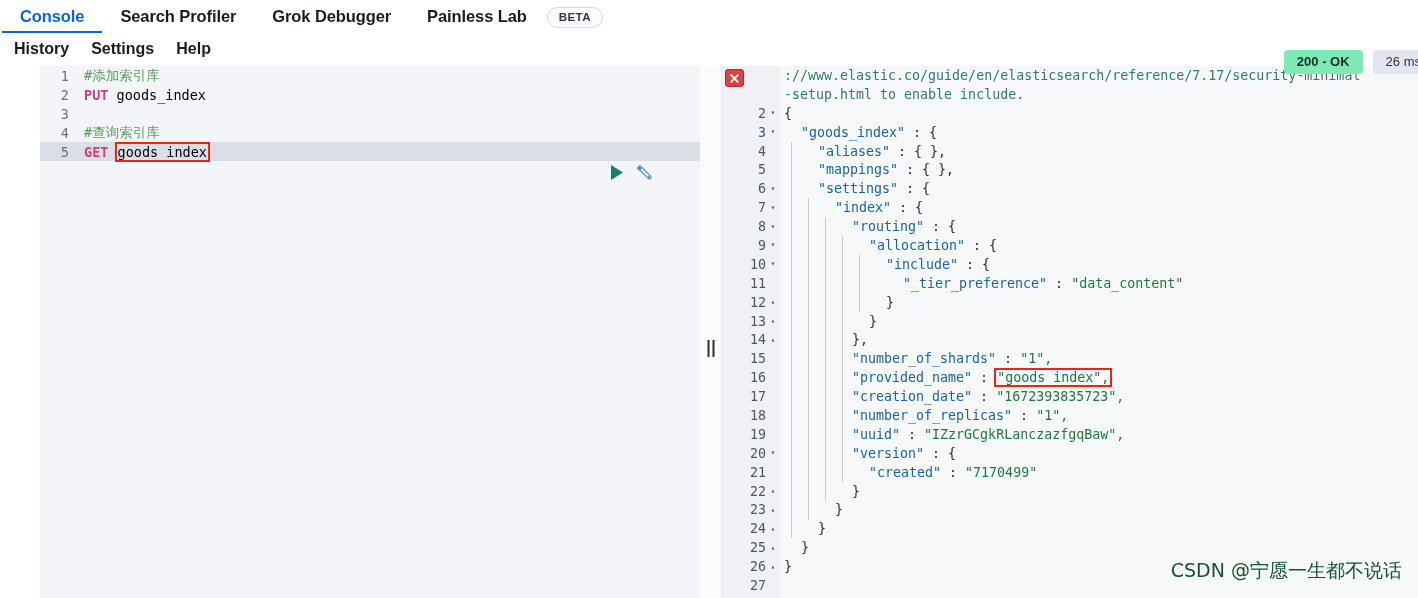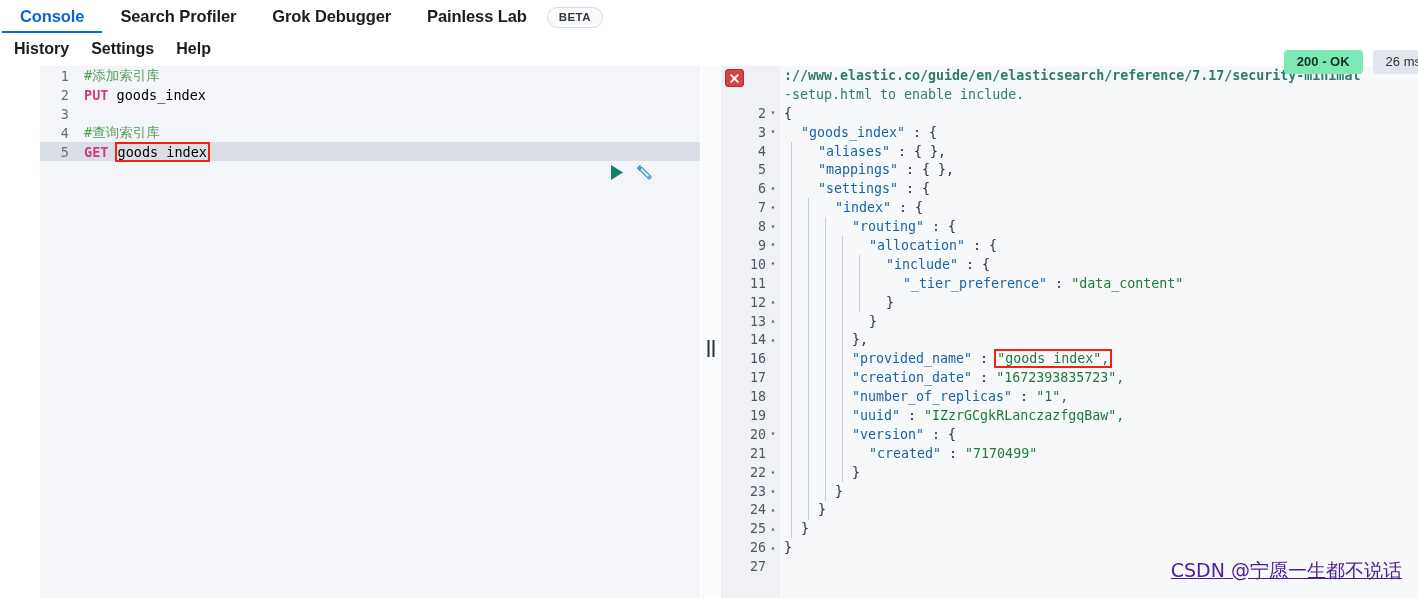--- a/index.html
+++ b/index.html
@@ -281,26 +281,25 @@
   .jkey   { color: #1863a8; }
   .jstr   { color: #1d7a3e; }
   .jpunct { color: #2d3039; }
   .jwarn  { color: #2e7b6a; }
 
   
   .watermark {
     position: absolute;
     right: 16px; bottom: 14px;
     font-size: 19px;
-    color: #4c1d95;
+    color: #14532d;
     font-family: "DejaVu Sans", sans-serif;
     white-space: nowrap;
     z-index: 40;
     user-select: none;
-    text-decoration: underline;
   }
 </style>
 </head>
 <body>
 
 <div id="app">
 
   <div class="tabbar">
     <div class="tab active">
       <span>Console</span>
@@ -361,35 +360,36 @@
     </div>
 
     <div class="response-pane">
       <div class="resp-gutter-bg"></div>
       <div class="err-marker">
         <svg width="11" height="11" viewBox="0 0 11 11">
           <path d="M2.2 2.2 L8.8 8.8 M8.8 2.2 L2.2 8.8" stroke="#ffffff" stroke-width="1.9" stroke-linecap="round"></path>
         </svg>
       </div>
       <div class="resp-lines" id="resp-lines">
-          <div class="rline"><span class="rnum"></span><span class="fold"></span><span class="rtext" style="padding-left: 4px; font-weight: bold;"><span class="jwarn">://www.elastic.co/guide/en/elasticsearch/reference/7.17/security-minimal</span></span></div>
+          <div class="rline"><span class="rnum"></span><span class="fold"></span><span class="rtext" style="padding-left: 4px;"><span class="jwarn">://www.elastic.co/guide/en/elasticsearch/reference/7.17/security-minimal</span></span></div>
           <div class="rline"><span class="rnum"></span><span class="fold"></span><span class="rtext" style="padding-left: 4px;"><span class="jwarn">-setup.html to enable include.</span></span></div>
           <div class="rline"><span class="rnum">2</span><span class="fold">▾</span><span class="rtext" style="padding-left: 4px;"><span class="jpunct">{</span></span></div>
           <div class="rline"><span class="rnum">3</span><span class="fold">▾</span><span class="rtext" style="padding-left: 21px;"><span class="jkey">"goods_index"</span><span class="jpunct"> : </span><span class="jpunct">{</span></span></div>
           <div class="rline"><span class="rnum">4</span><span class="fold"></span><span class="rtext" style="padding-left: 38px;"><span class="jkey">"aliases"</span><span class="jpunct"> : </span><span class="jpunct">{ },</span></span></div>
           <div class="rline"><span class="rnum">5</span><span class="fold"></span><span class="rtext" style="padding-left: 38px;"><span class="jkey">"mappings"</span><span class="jpunct"> : </span><span class="jpunct">{ },</span></span></div>
           <div class="rline"><span class="rnum">6</span><span class="fold">▾</span><span class="rtext" style="padding-left: 38px;"><span class="jkey">"settings"</span><span class="jpunct"> : </span><span class="jpunct">{</span></span></div>
           <div class="rline"><span class="rnum">7</span><span class="fold">▾</span><span class="rtext" style="padding-left: 55px;"><span class="jkey">"index"</span><span class="jpunct"> : </span><span class="jpunct">{</span></span></div>
           <div class="rline"><span class="rnum">8</span><span class="fold">▾</span><span class="rtext" style="padding-left: 72px;"><span class="jkey">"routing"</span><span class="jpunct"> : </span><span class="jpunct">{</span></span></div>
           <div class="rline"><span class="rnum">9</span><span class="fold">▾</span><span class="rtext" style="padding-left: 89px;"><span class="jkey">"allocation"</span><span class="jpunct"> : </span><span class="jpunct">{</span></span></div>
           <div class="rline"><span class="rnum">10</span><span class="fold">▾</span><span class="rtext" style="padding-left: 106px;"><span class="jkey">"include"</span><span class="jpunct"> : </span><span class="jpunct">{</span></span></div>
           <div class="rline"><span class="rnum">11</span><span class="fold"></span><span class="rtext" style="padding-left: 123px;"><span class="jkey">"_tier_preference"</span><span class="jpunct"> : </span><span class="jstr">"data_content"</span></span></div>
           <div class="rline"><span class="rnum">12</span><span class="fold">▴</span><span class="rtext" style="padding-left: 106px;"><span class="jpunct">}</span></span></div>
           <div class="rline"><span class="rnum">13</span><span class="fold">▴</span><span class="rtext" style="padding-left: 89px;"><span class="jpunct">}</span></span></div>
           <div class="rline"><span class="rnum">14</span><span class="fold">▴</span><span class="rtext" style="padding-left: 72px;"><span class="jpunct">},</span></span></div>
+          <div class="rline"><span class="rnum">15</span><span class="fold"></span><span class="rtext" style="padding-left: 72px;"><span class="jkey">"number_of_shards"</span><span class="jpunct"> : </span><span class="jstr">"1",</span></span></div>
           <div class="rline"><span class="rnum">16</span><span class="fold"></span><span class="rtext" style="padding-left: 72px;"><span class="jkey">"provided_name"</span><span class="jpunct"> : </span><span class="jstr redbox">"goods_index",</span></span></div>
           <div class="rline"><span class="rnum">17</span><span class="fold"></span><span class="rtext" style="padding-left: 72px;"><span class="jkey">"creation_date"</span><span class="jpunct"> : </span><span class="jstr">"1672393835723",</span></span></div>
           <div class="rline"><span class="rnum">18</span><span class="fold"></span><span class="rtext" style="padding-left: 72px;"><span class="jkey">"number_of_replicas"</span><span class="jpunct"> : </span><span class="jstr">"1",</span></span></div>
           <div class="rline"><span class="rnum">19</span><span class="fold"></span><span class="rtext" style="padding-left: 72px;"><span class="jkey">"uuid"</span><span class="jpunct"> : </span><span class="jstr">"IZzrGCgkRLanczazfgqBaw",</span></span></div>
           <div class="rline"><span class="rnum">20</span><span class="fold">▾</span><span class="rtext" style="padding-left: 72px;"><span class="jkey">"version"</span><span class="jpunct"> : </span><span class="jpunct">{</span></span></div>
           <div class="rline"><span class="rnum">21</span><span class="fold"></span><span class="rtext" style="padding-left: 89px;"><span class="jkey">"created"</span><span class="jpunct"> : </span><span class="jstr">"7170499"</span></span></div>
           <div class="rline"><span class="rnum">22</span><span class="fold">▴</span><span class="rtext" style="padding-left: 72px;"><span class="jpunct">}</span></span></div>
           <div class="rline"><span class="rnum">23</span><span class="fold">▴</span><span class="rtext" style="padding-left: 55px;"><span class="jpunct">}</span></span></div>
           <div class="rline"><span class="rnum">24</span><span class="fold">▴</span><span class="rtext" style="padding-left: 38px;"><span class="jpunct">}</span></span></div>
           <div class="rline"><span class="rnum">25</span><span class="fold">▴</span><span class="rtext" style="padding-left: 21px;"><span class="jpunct">}</span></span></div>

